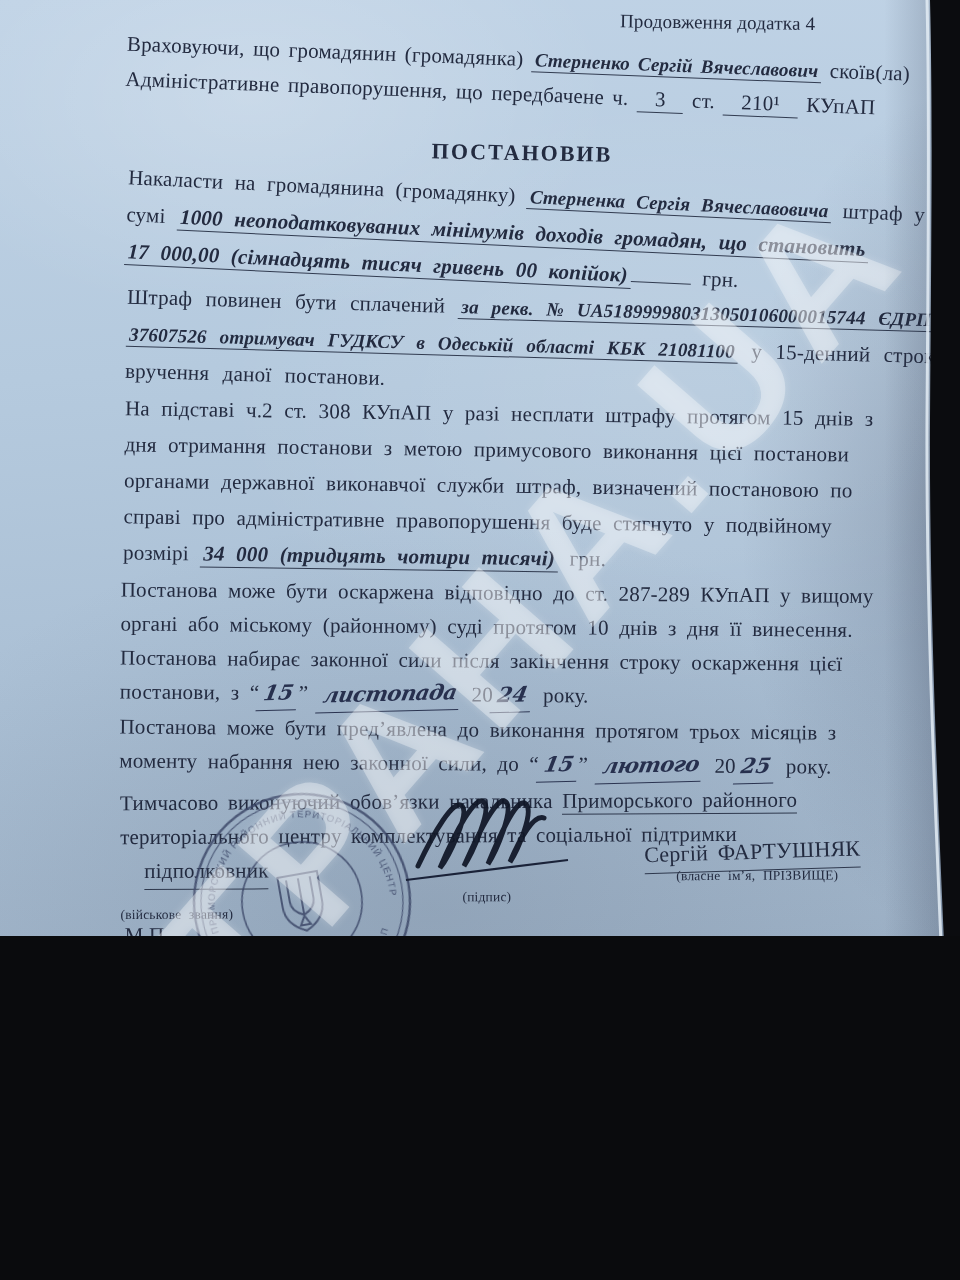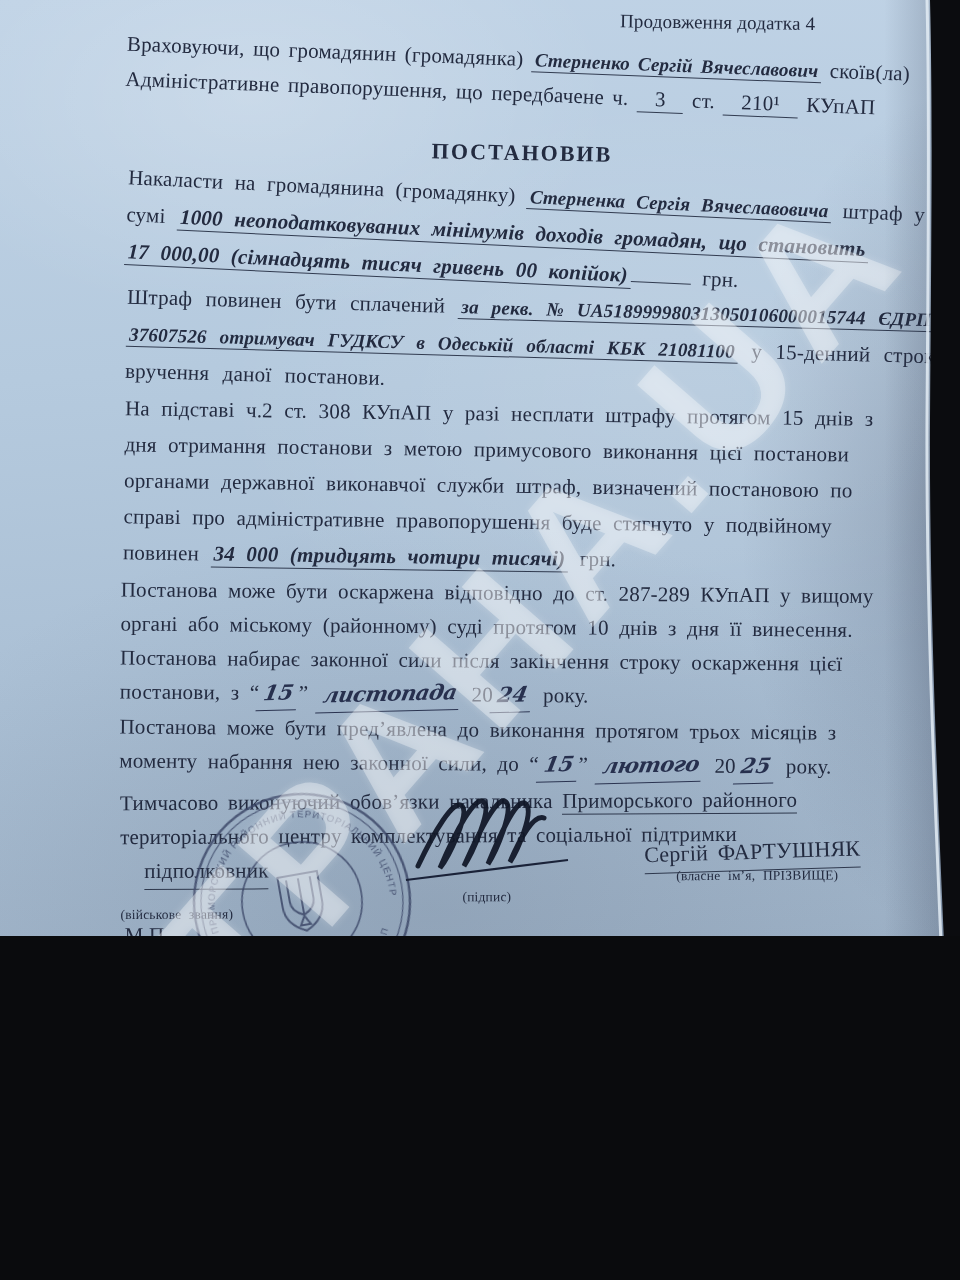--- a/index.html
+++ b/index.html
@@ -97,21 +97,21 @@
       <span>вручення даної постанови.</span>
     </div>
   </div>
 
   <div class="par" style="left:124px;top:396px;width:810px;line-height:36px;transform:rotate(.8deg);word-spacing:6px;">
     <div class="ln">На підставі ч.2 ст. 308 КУпАП у разі несплати штрафу протягом 15 днів з</div>
     <div class="ln">дня отримання постанови з метою примусового виконання цієї постанови</div>
     <div class="ln">органами державної виконавчої служби штраф, визначений постановою по</div>
     <div class="ln">справі про адміністративне правопорушення буде стягнуто у подвійному</div>
     <div class="ln">
-      <span>повинен</span>
+      <span>розмірі</span>
       <span class="fillit">34 000 (тридцять чотири тисячі)</span>
       <span>грн.</span>
     </div>
   </div>
 
   <div class="par" style="left:120px;top:576px;width:815px;line-height:34px;transform:rotate(.5deg);word-spacing:5px;">
     <div class="ln">Постанова може бути оскаржена відповідно до ст. 287-289 КУпАП у вищому</div>
     <div class="ln">органі або міському (районному) суді протягом 10 днів з дня її винесення.</div>
     <div class="ln">Постанова набирає законної сили після закінчення строку оскарження цієї</div>
     <div class="ln">

